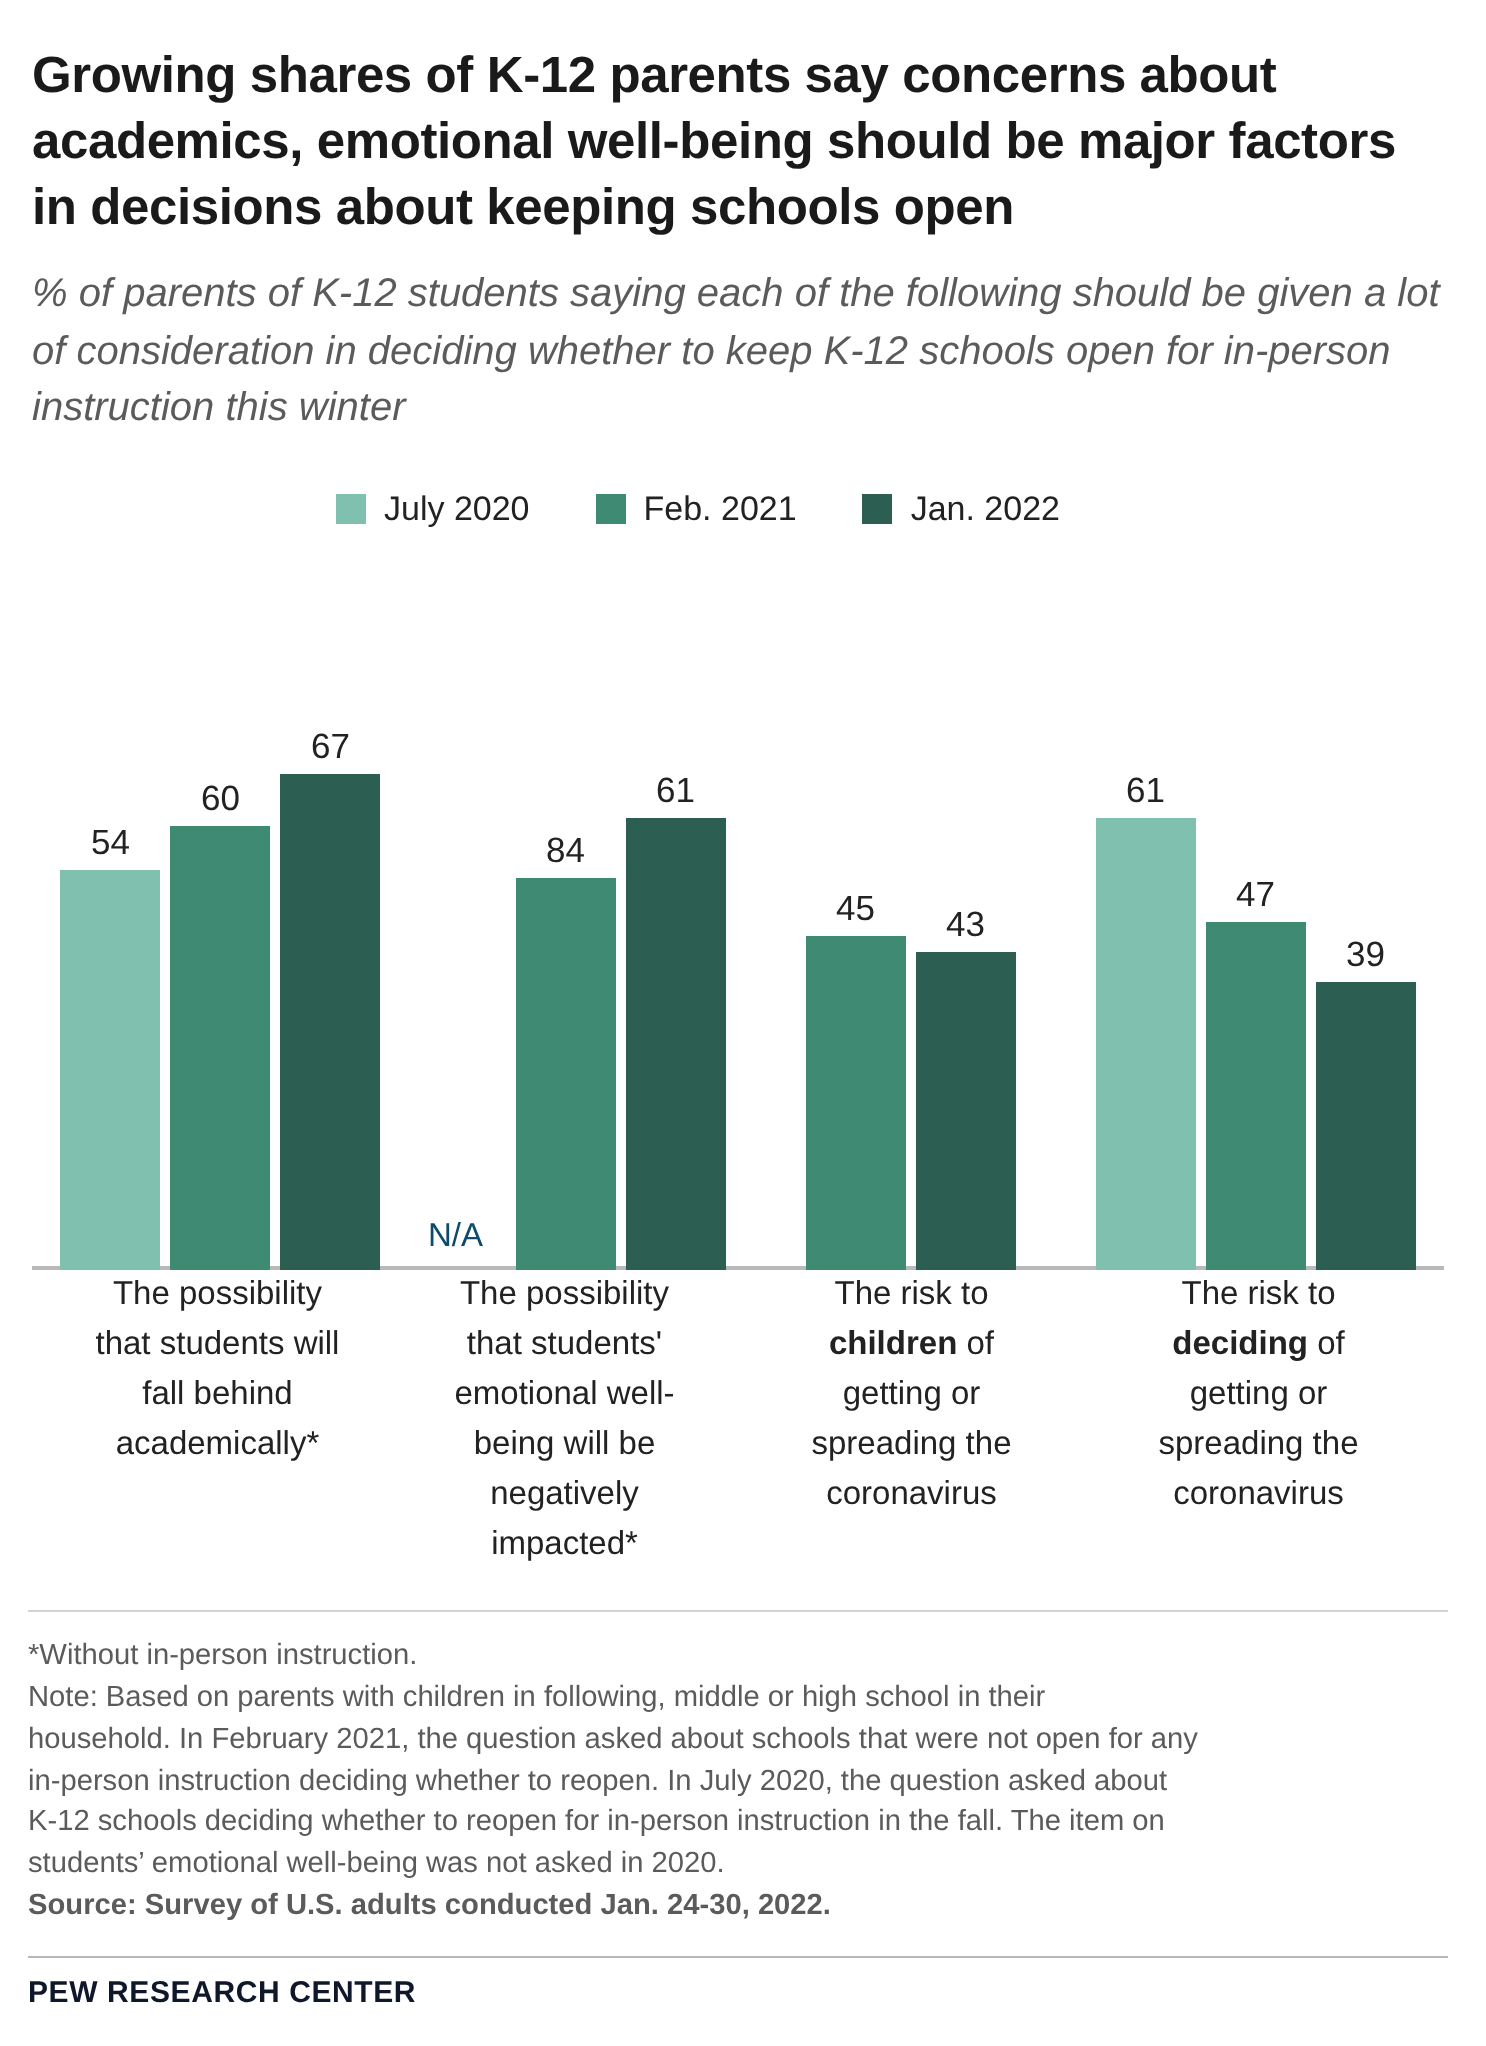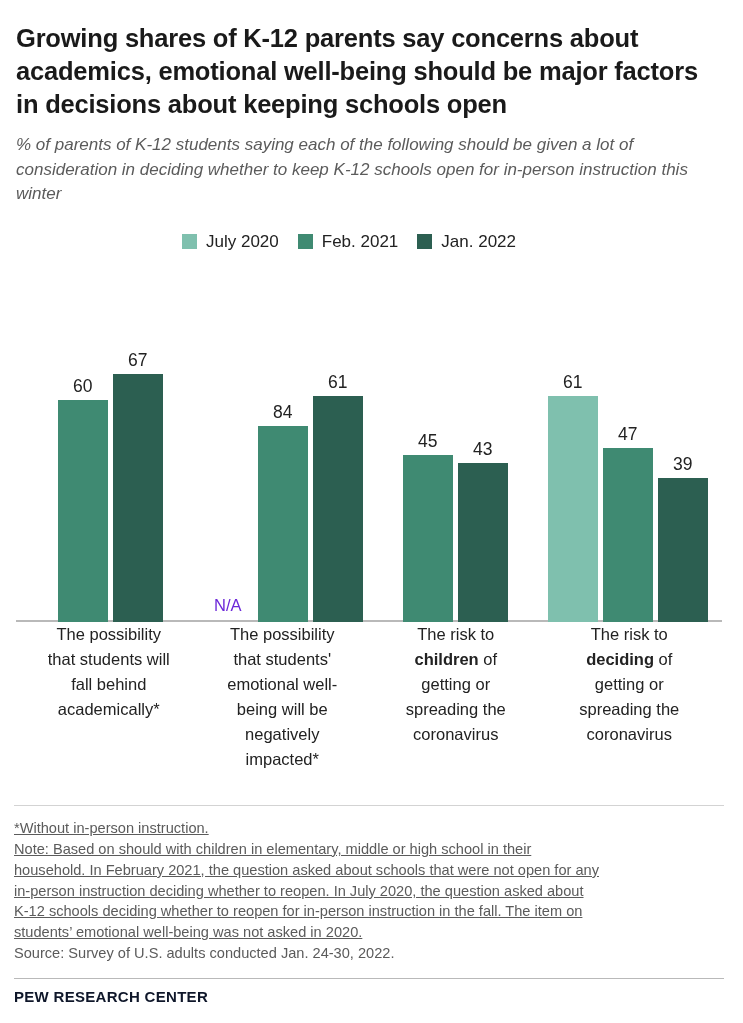--- a/index.html
+++ b/index.html
@@ -26,34 +26,34 @@
   .title {
     font-size: 25.5px;
     font-weight: bold;
     line-height: 1.30;
     color: #1a1a1a;
     letter-spacing: -0.2px;
     margin: 0 0 12px 0;
     padding: 0 2px;
   }
   .subtitle {
-    font-size: 17px;
+    font-size: 20px;
     font-style: italic;
     line-height: 1.42;
     color: #5b5b5b;
     margin: 0 0 18px 0;
     padding: 0 2px;
     max-width: 712px;
   }
   
   .legend {
     display: flex;
     justify-content: center;
     align-items: center;
-    gap: 19px;
+    gap: 33px;
     margin-top: 26px;
     margin-bottom: 10px;
     padding-right: 40px;
   }
   .legend-item {
     display: flex;
     align-items: center;
     gap: 9px;
   }
   .legend-swatch {
@@ -106,21 +106,21 @@
     color: #222222;
     margin-bottom: 4px;
     line-height: 1;
   }
   .bar {
     width: 50px;
     display: block;
   }
   .bar-na {
     font-size: 16.5px;
-    color: #6d28d9;
+    color: #0c4a6e;
     margin-bottom: 8px;
     line-height: 1;
   }
   
   .cat-labels {
     display: flex;
     justify-content: space-between;
     padding: 0 8px;
   }
   .cat-label {
@@ -141,28 +141,28 @@
   .divider-top {
     height: 1px;
     background: #d3d3d3;
     margin-bottom: 12px;
   }
   .note {
     font-size: 14.6px;
     line-height: 1.43;
     color: #5b5b5b;
     margin: 0;
-    text-decoration: underline;
   }
   .note-line { display: block; }
   .source {
     font-size: 14.6px;
     line-height: 1.43;
     color: #5b5b5b;
     margin: 0;
+    font-weight: bold;
   }
   .divider-bottom {
     height: 1px;
     background: #b9b9b9;
     margin: 14px 0 9px 0;
   }
   .brand {
     font-size: 15px;
     font-weight: bold;
     letter-spacing: 0.3px;
@@ -188,20 +188,24 @@
       </div>
       <div class="legend-item">
         <span class="legend-swatch" style="background: rgb(44, 95, 81);"></span>
         <span class="legend-label">Jan. 2022</span>
       </div>
     </div>
 
   <div class="chart-area" id="plot">
     <div class="axis-line"></div>
   <div class="group">
+        <div class="bar-wrap">
+          <div class="bar-value">54</div>
+          <div class="bar" style="height: 200px; background: rgb(127, 192, 174);"></div>
+        </div>
         <div class="bar-wrap">
           <div class="bar-value">60</div>
           <div class="bar" style="height: 222px; background: rgb(63, 138, 114);"></div>
         </div>
         <div class="bar-wrap">
           <div class="bar-value">67</div>
           <div class="bar" style="height: 248px; background: rgb(44, 95, 81);"></div>
         </div>
       </div>
       <div class="group">
@@ -247,21 +251,21 @@
       <div class="cat-label">The possibility<br>that students will<br>fall behind<br>academically*</div>
       <div class="cat-label">The possibility<br>that students'<br>emotional well-<br>being will be<br>negatively<br>impacted*</div>
       <div class="cat-label">The risk to<br><b>children</b> of<br>getting or<br>spreading the<br>coronavirus</div>
       <div class="cat-label">The risk to<br><b>deciding</b> of<br>getting or<br>spreading the<br>coronavirus</div>
     </div>
 
   <div class="footer">
     <div class="divider-top"></div>
     <p class="note" id="notes">
         <span class="note-line">*Without in-person instruction.</span>
-        <span class="note-line">Note: Based on should with children in elementary, middle or high school in their</span>
+        <span class="note-line">Note: Based on parents with children in following, middle or high school in their</span>
         <span class="note-line">household. In February 2021, the question asked about schools that were not open for any</span>
         <span class="note-line">in-person instruction deciding whether to reopen. In July 2020, the question asked about</span>
         <span class="note-line">K-12 schools deciding whether to reopen for in-person instruction in the fall. The item on</span>
         <span class="note-line">students’ emotional well-being was not asked in 2020.</span>
       </p>
     <p class="source">Source: Survey of U.S. adults conducted Jan. 24-30, 2022.</p>
     <div class="divider-bottom"></div>
     <div class="brand">PEW RESEARCH CENTER</div>
   </div>
 

